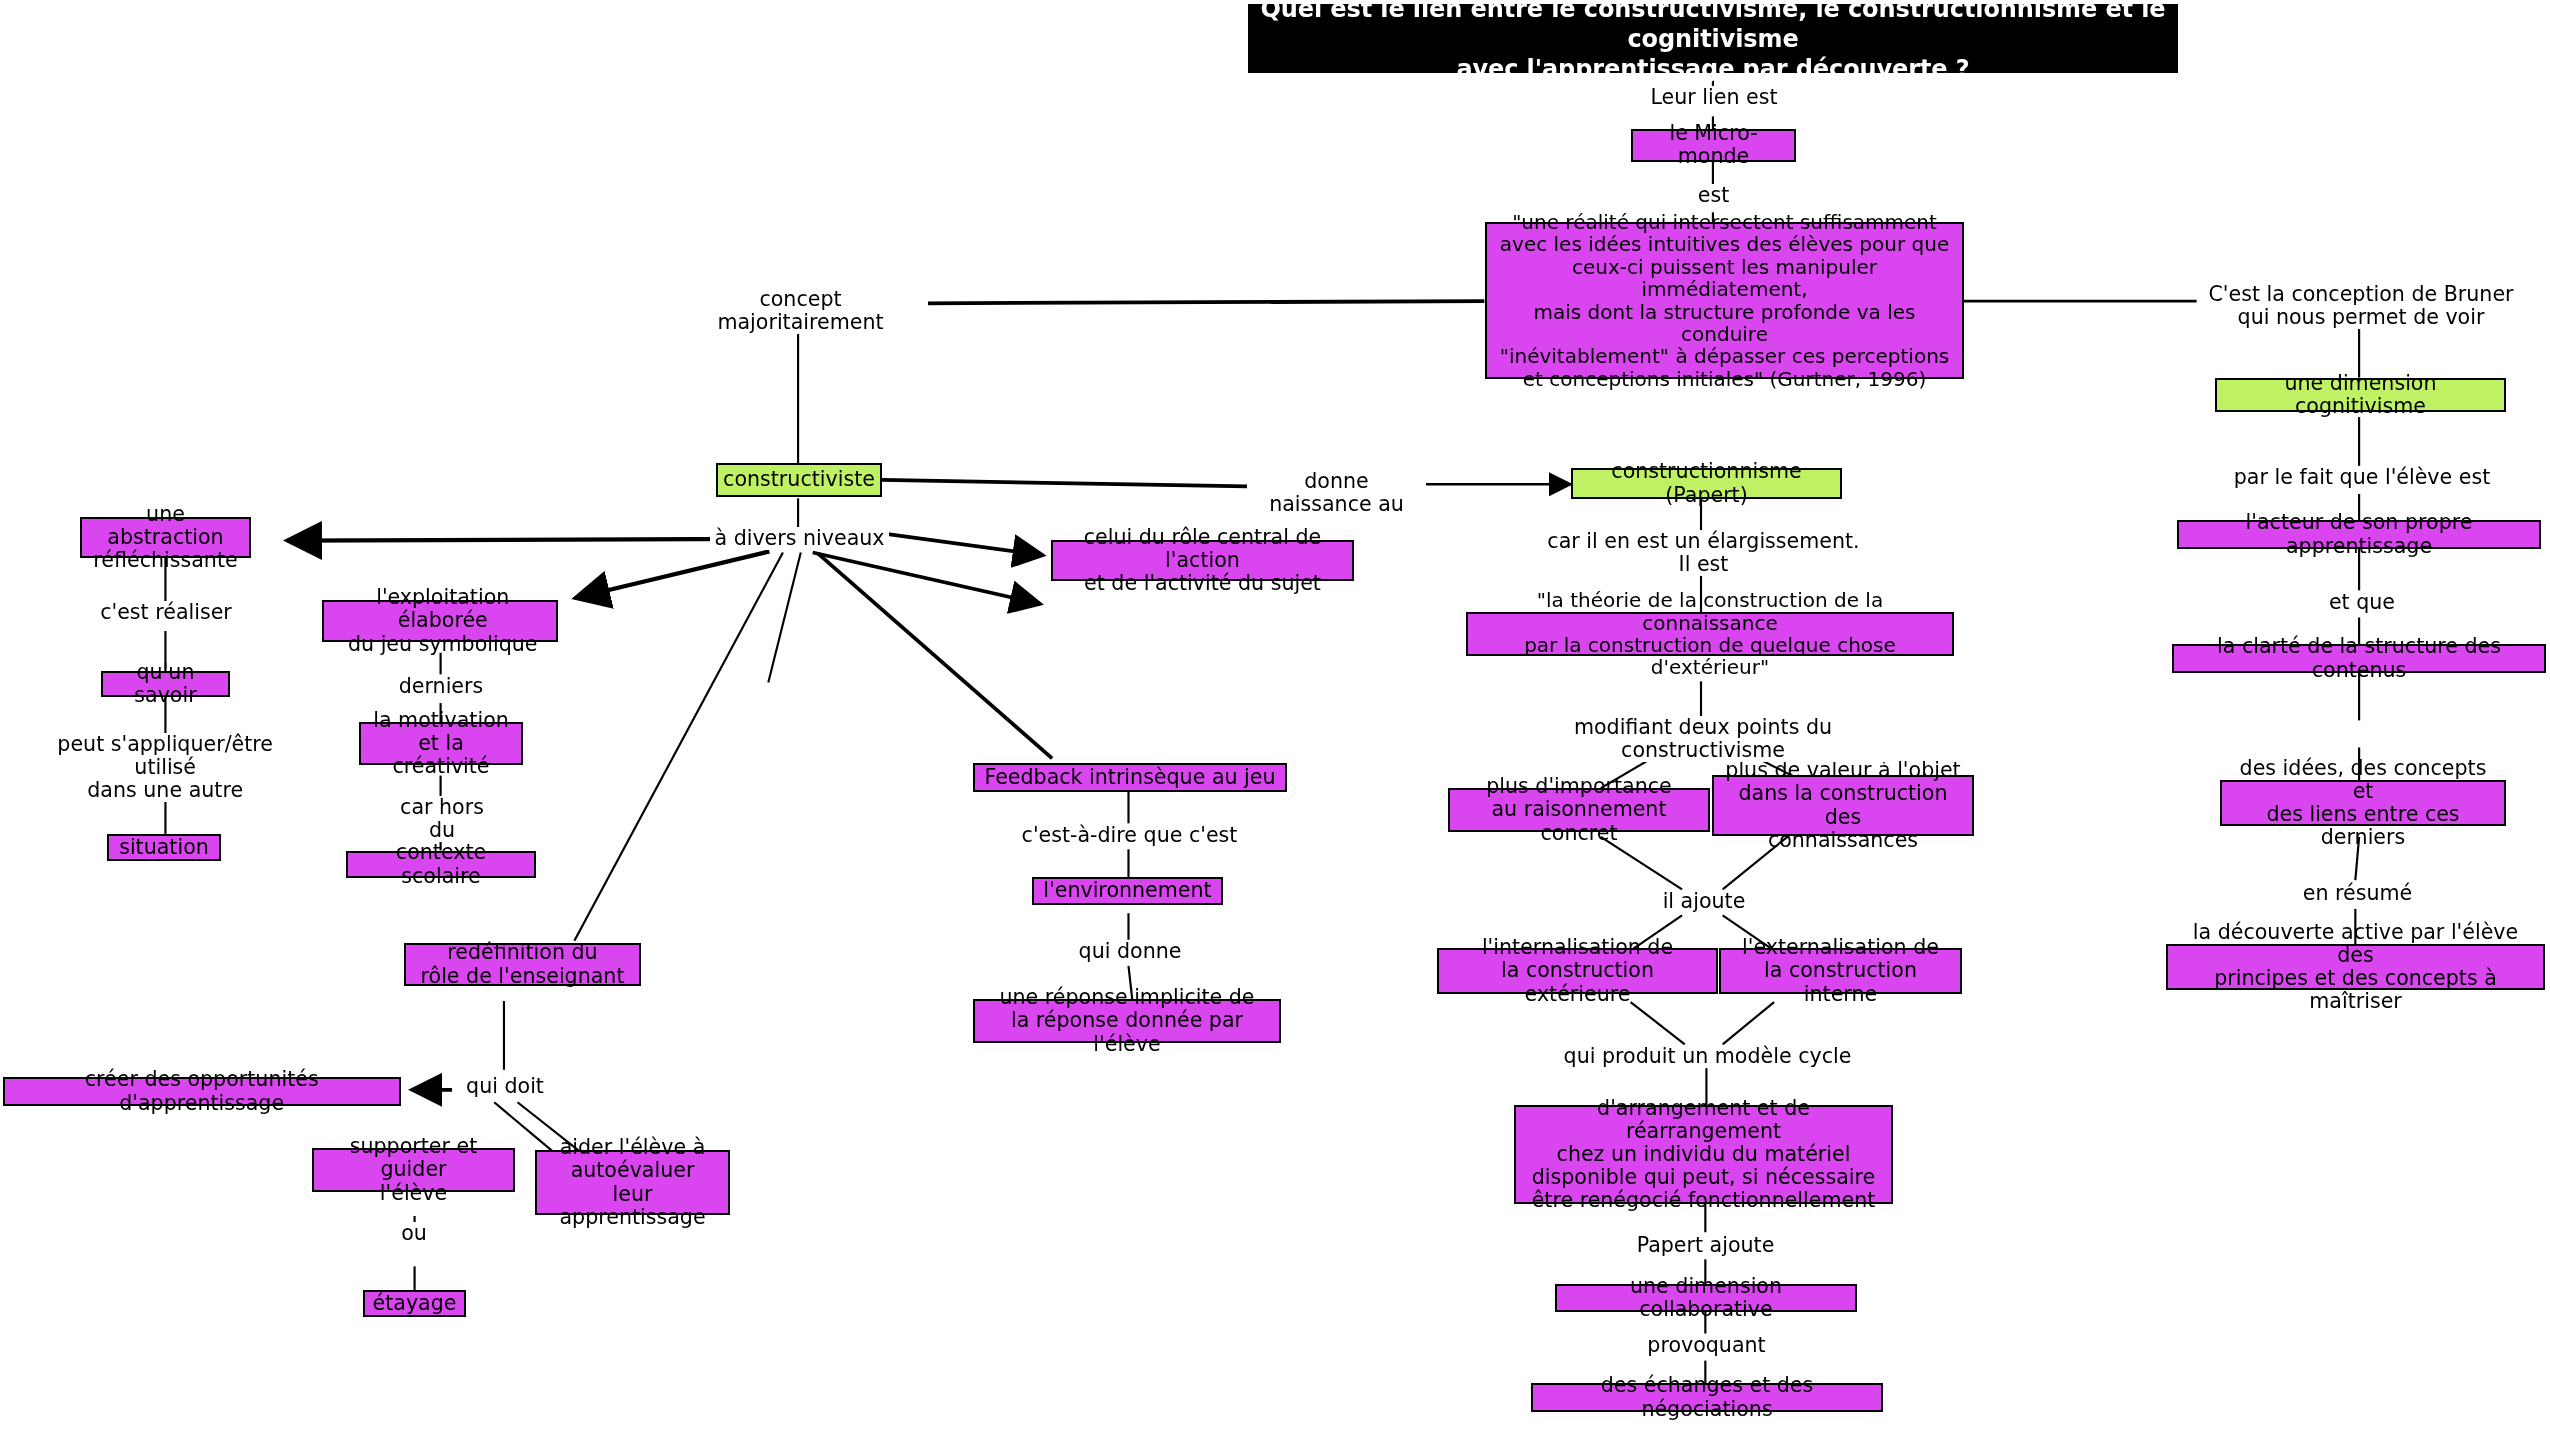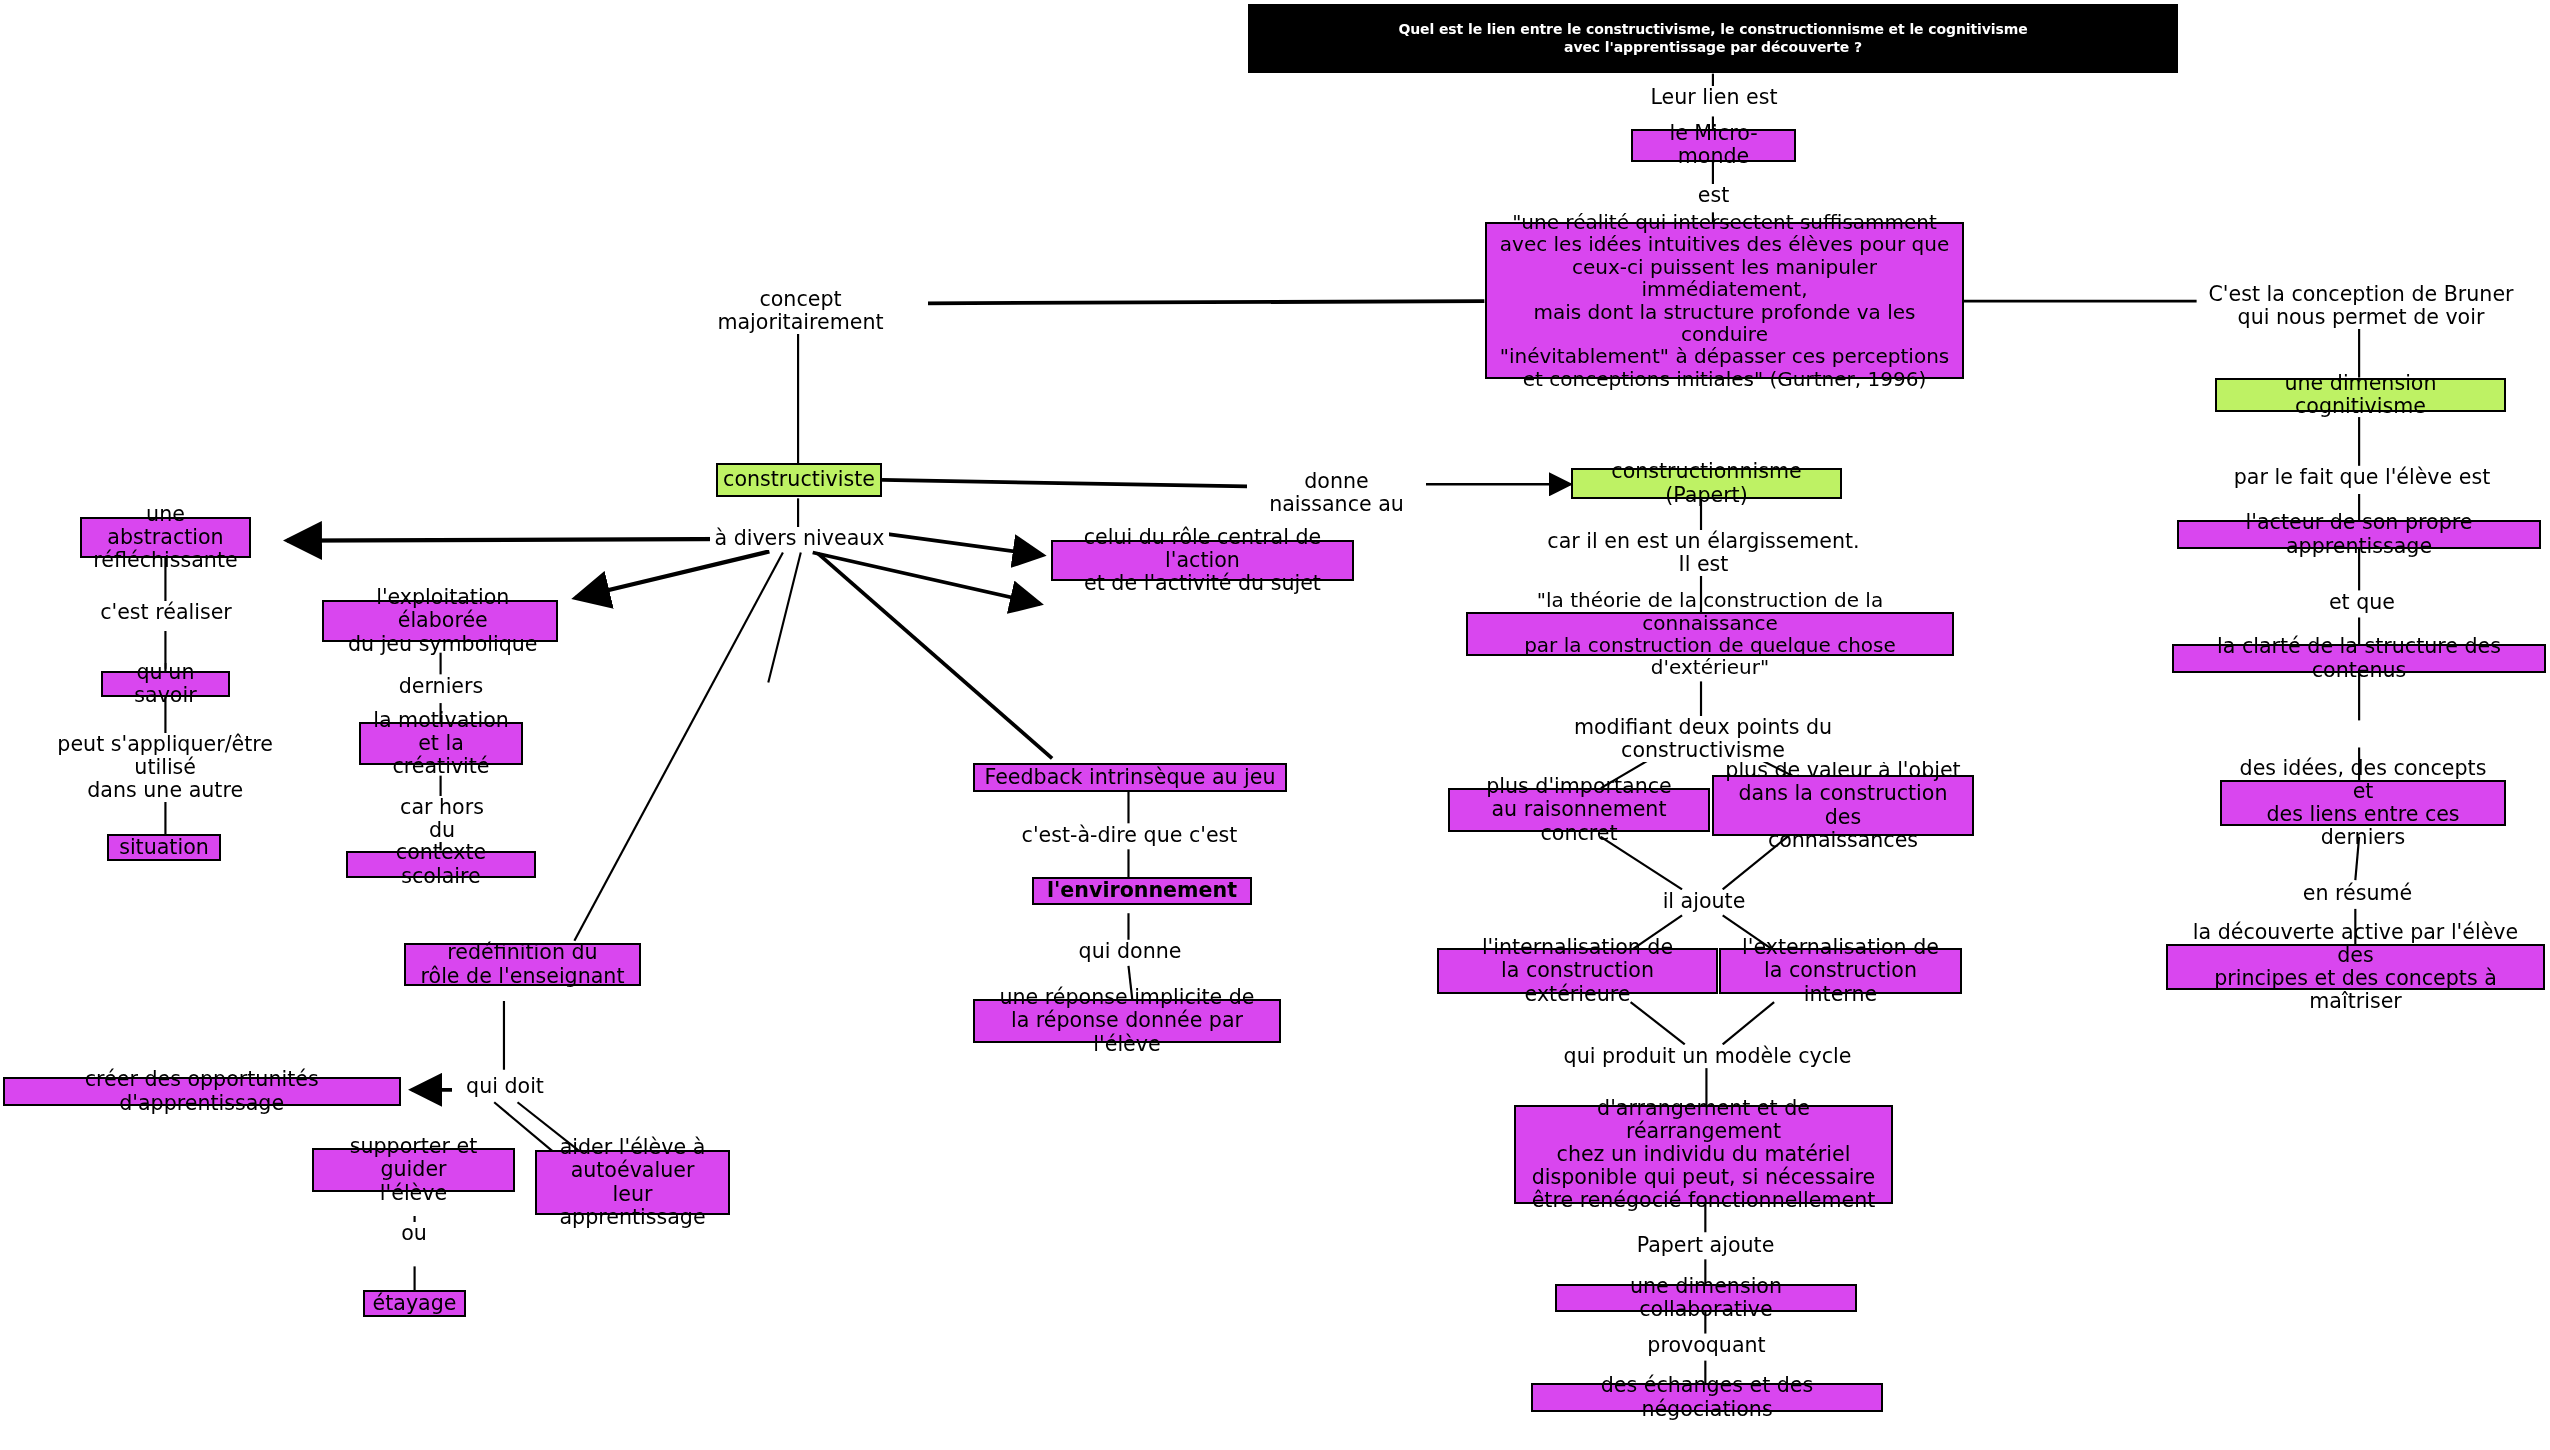--- a/index.html
+++ b/index.html
@@ -25,21 +25,21 @@
     text-align:center;
     line-height:1.12;
     font-size:20.6px;
     padding:2.2px 6.5px;
     white-space:pre-line;
     z-index:3;
   }
   .node.green{background:#bef264;border:2.2px solid #000;}
   .node.title{
     background:#000000;color:#ffffff;border:none;
-    font-weight:bold;font-size:14px;line-height:1.25;
+    font-weight:bold;font-size:24px;line-height:1.25;
     letter-spacing:-0.1px;
   }
   .lbl{
     position:absolute;
     color:#000;
     background:#ffffff;
     font-size:20.6px;
     line-height:1.12;
     text-align:center;
     white-space:pre-line;
@@ -236,21 +236,21 @@
   <div class="node" style="left:363px;top:1290px;width:103px;height:27px;">étayage</div>
 
   <div class="node" style="left:1051px;top:540px;width:303px;height:41px;">celui du rôle central de l'action
 et de l'activité du sujet</div>
 
 
   <div class="node" style="left:973px;top:763px;width:314px;height:29px;">Feedback intrinsèque au jeu</div>
 
   <div class="lbl" style="left:1005px;top:824px;width:249px;">c'est-à-dire que c'est</div>
 
-  <div class="node" style="left:1032px;top:877px;width:220px;height:28px;font-weight:bold;">l'environnement</div>
+  <div class="node" style="left:1032px;top:877px;width:191px;height:28px;">l'environnement</div>
 
   <div class="lbl" style="left:1054px;top:940px;width:152px;">qui donne</div>
 
   <div class="node" style="left:973px;top:999px;width:308px;height:44px;">une réponse implicite de
 la réponse donnée par l'élève</div>
 
   <div class="lbl" style="left:1539px;top:530px;width:329px;">car il en est un élargissement.
 Il est</div>
 
   <div class="node" style="left:1466px;top:612px;width:488px;height:44px;font-size:20px;">"la théorie de la construction de la connaissance

